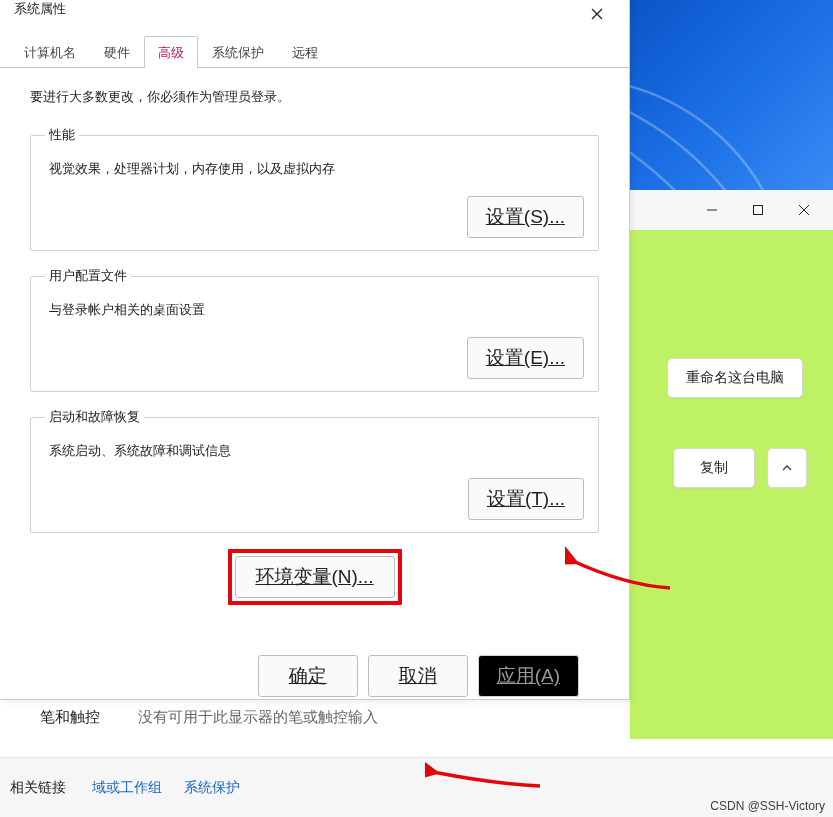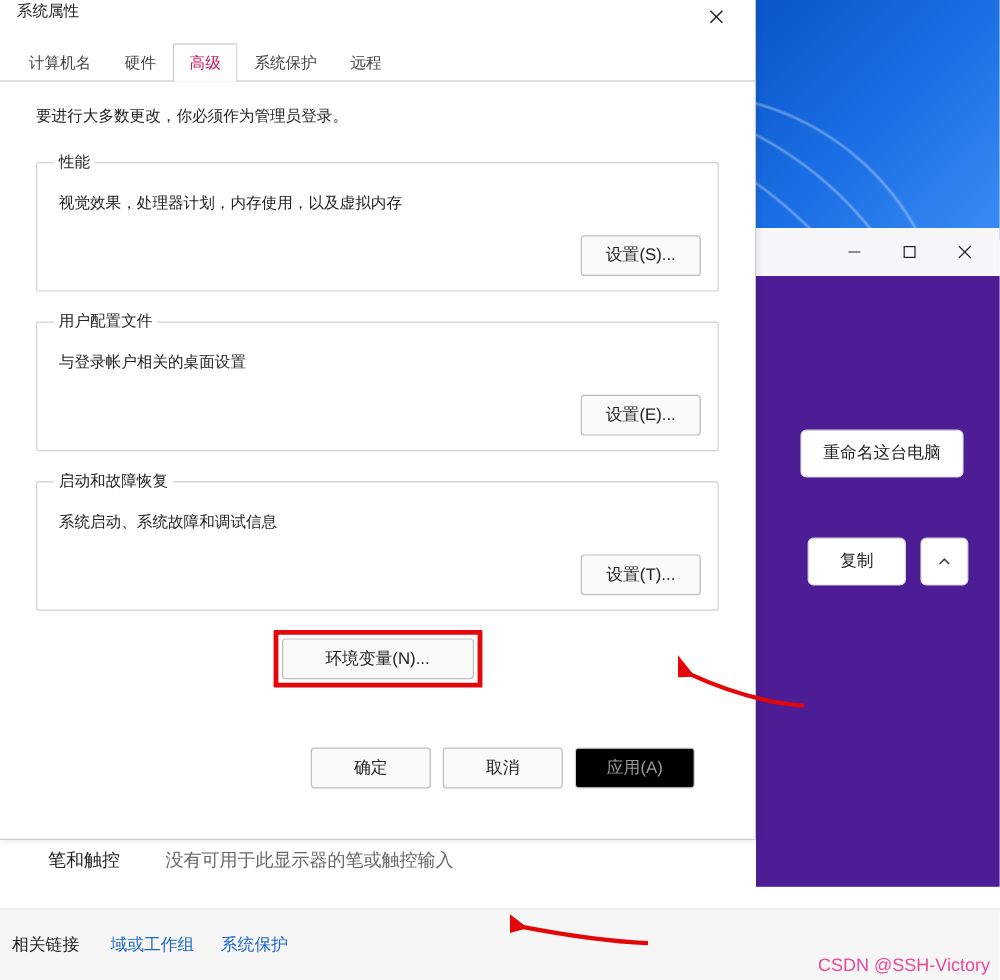--- a/index.html
+++ b/index.html
@@ -29,21 +29,21 @@
     display: flex; align-items: center; justify-content: flex-end;
     padding-right: 6px;
   }
   .winbtn {
     width: 46px; height: 34px; display: flex; align-items: center;
     justify-content: center; color: #222;
   }
   .winbtn svg { width: 12px; height: 12px; stroke: #222; fill: none; stroke-width: 1; }
   .settings-body {
     position: absolute; left: 630px; top: 230px; right: 0; bottom: 78px;
-    background: #4c1d95; z-index: 2;
+    background: #bef264; z-index: 2;
   }
   .settings-btn {
     position: absolute; right: 30px;
     background: #fff; border: 1px solid #d6d6d6; border-radius: 5px;
     padding: 10px 18px; font-size: 14px; color: #222;
     box-shadow: 0 1px 2px rgba(0,0,0,.04);
   }
   .rename-btn { top: 128px; }
   .copy-btn {
     top: 218px; right: 78px; padding: 10px 26px;
@@ -92,21 +92,21 @@
     border: 1px solid #d0d0d0; border-radius: 2px;
     margin: 0 0 16px 0; padding: 14px 14px 12px;
     position: relative;
   }
   legend { padding: 0 4px; font-size: 13px; color: #222; }
   .fs-desc { margin: 2px 0 18px 4px; }
   .fs-actions { display: flex; justify-content: flex-end; }
   .btn {
     min-width: 100px; padding: 7px 18px;
     background: #fafafa; border: 1px solid #bdbdbd; border-radius: 3px;
-    font-size: 14px; color: #222; text-align: center;
+    font-size: 19px; color: #222; text-align: center; text-decoration: underline;
   }
   .btn.disabled { color: #9a9a9a; border-color: #d2d2d2; background: #000000; }
   .env-row { display: flex; justify-content: center; margin-top: 16px; }
   .env-highlight {
     border: 4px solid #e3070a; padding: 3px; display: inline-block;
     border-radius: 1px;
   }
   .env-highlight .btn { min-width: 160px; }
   .dialog-footer {
     display: flex; justify-content: flex-end; gap: 10px;
@@ -127,21 +127,21 @@
     display: flex; align-items: center; padding-left: 10px;
     font-size: 14px; gap: 22px;
   }
   .links-row .head { color: #222; font-weight: 500; margin-right: 4px; }
   .links-row a { color: #1a66cc; text-decoration: none; }
   .links-row .link-highlight {
     border: 3px solid #e3070a; padding: 2px 4px;
   }
   .csdn {
     position: absolute; right: 8px; bottom: 4px;
-    color: #ec4899; font-size: 15px; z-index: 50;
+    color: #404040; font-size: 12px; z-index: 50;
   }
   
   .arrow { position: absolute; z-index: 40; pointer-events: none; }
 </style>
 </head>
 <body>
 
 <div class="wallpaper"></div>
 
 <div class="settings-strip">

